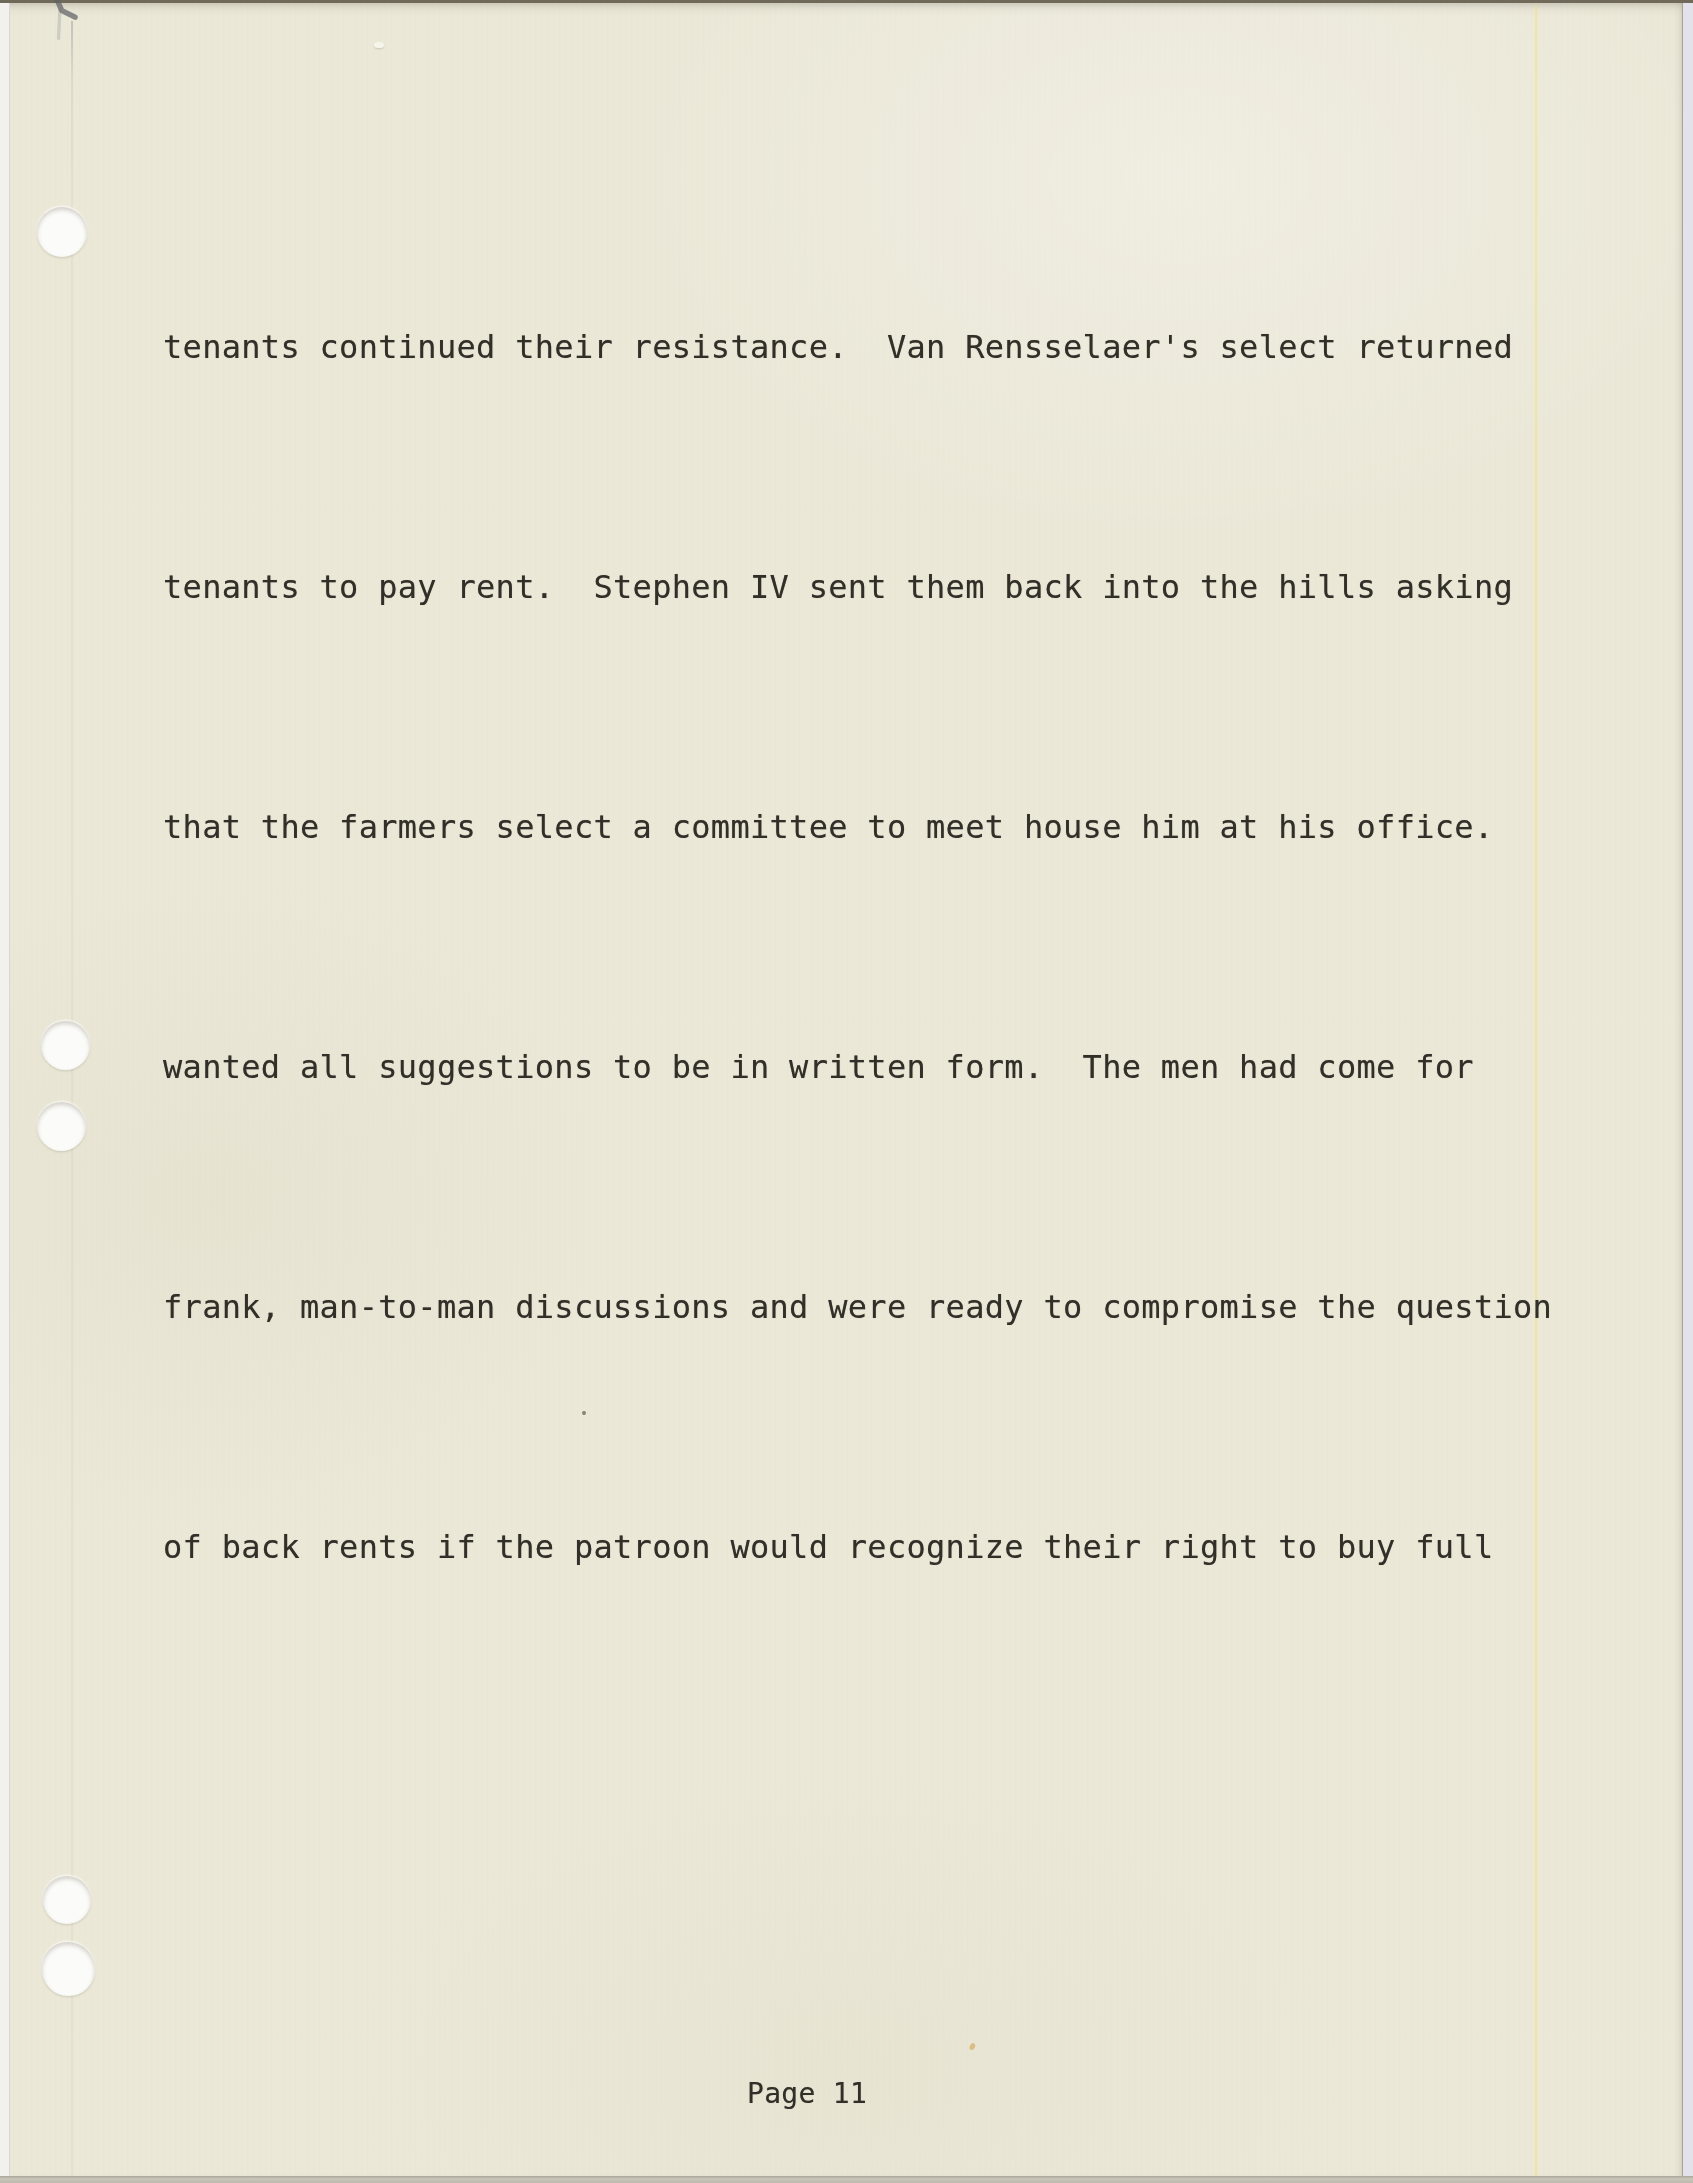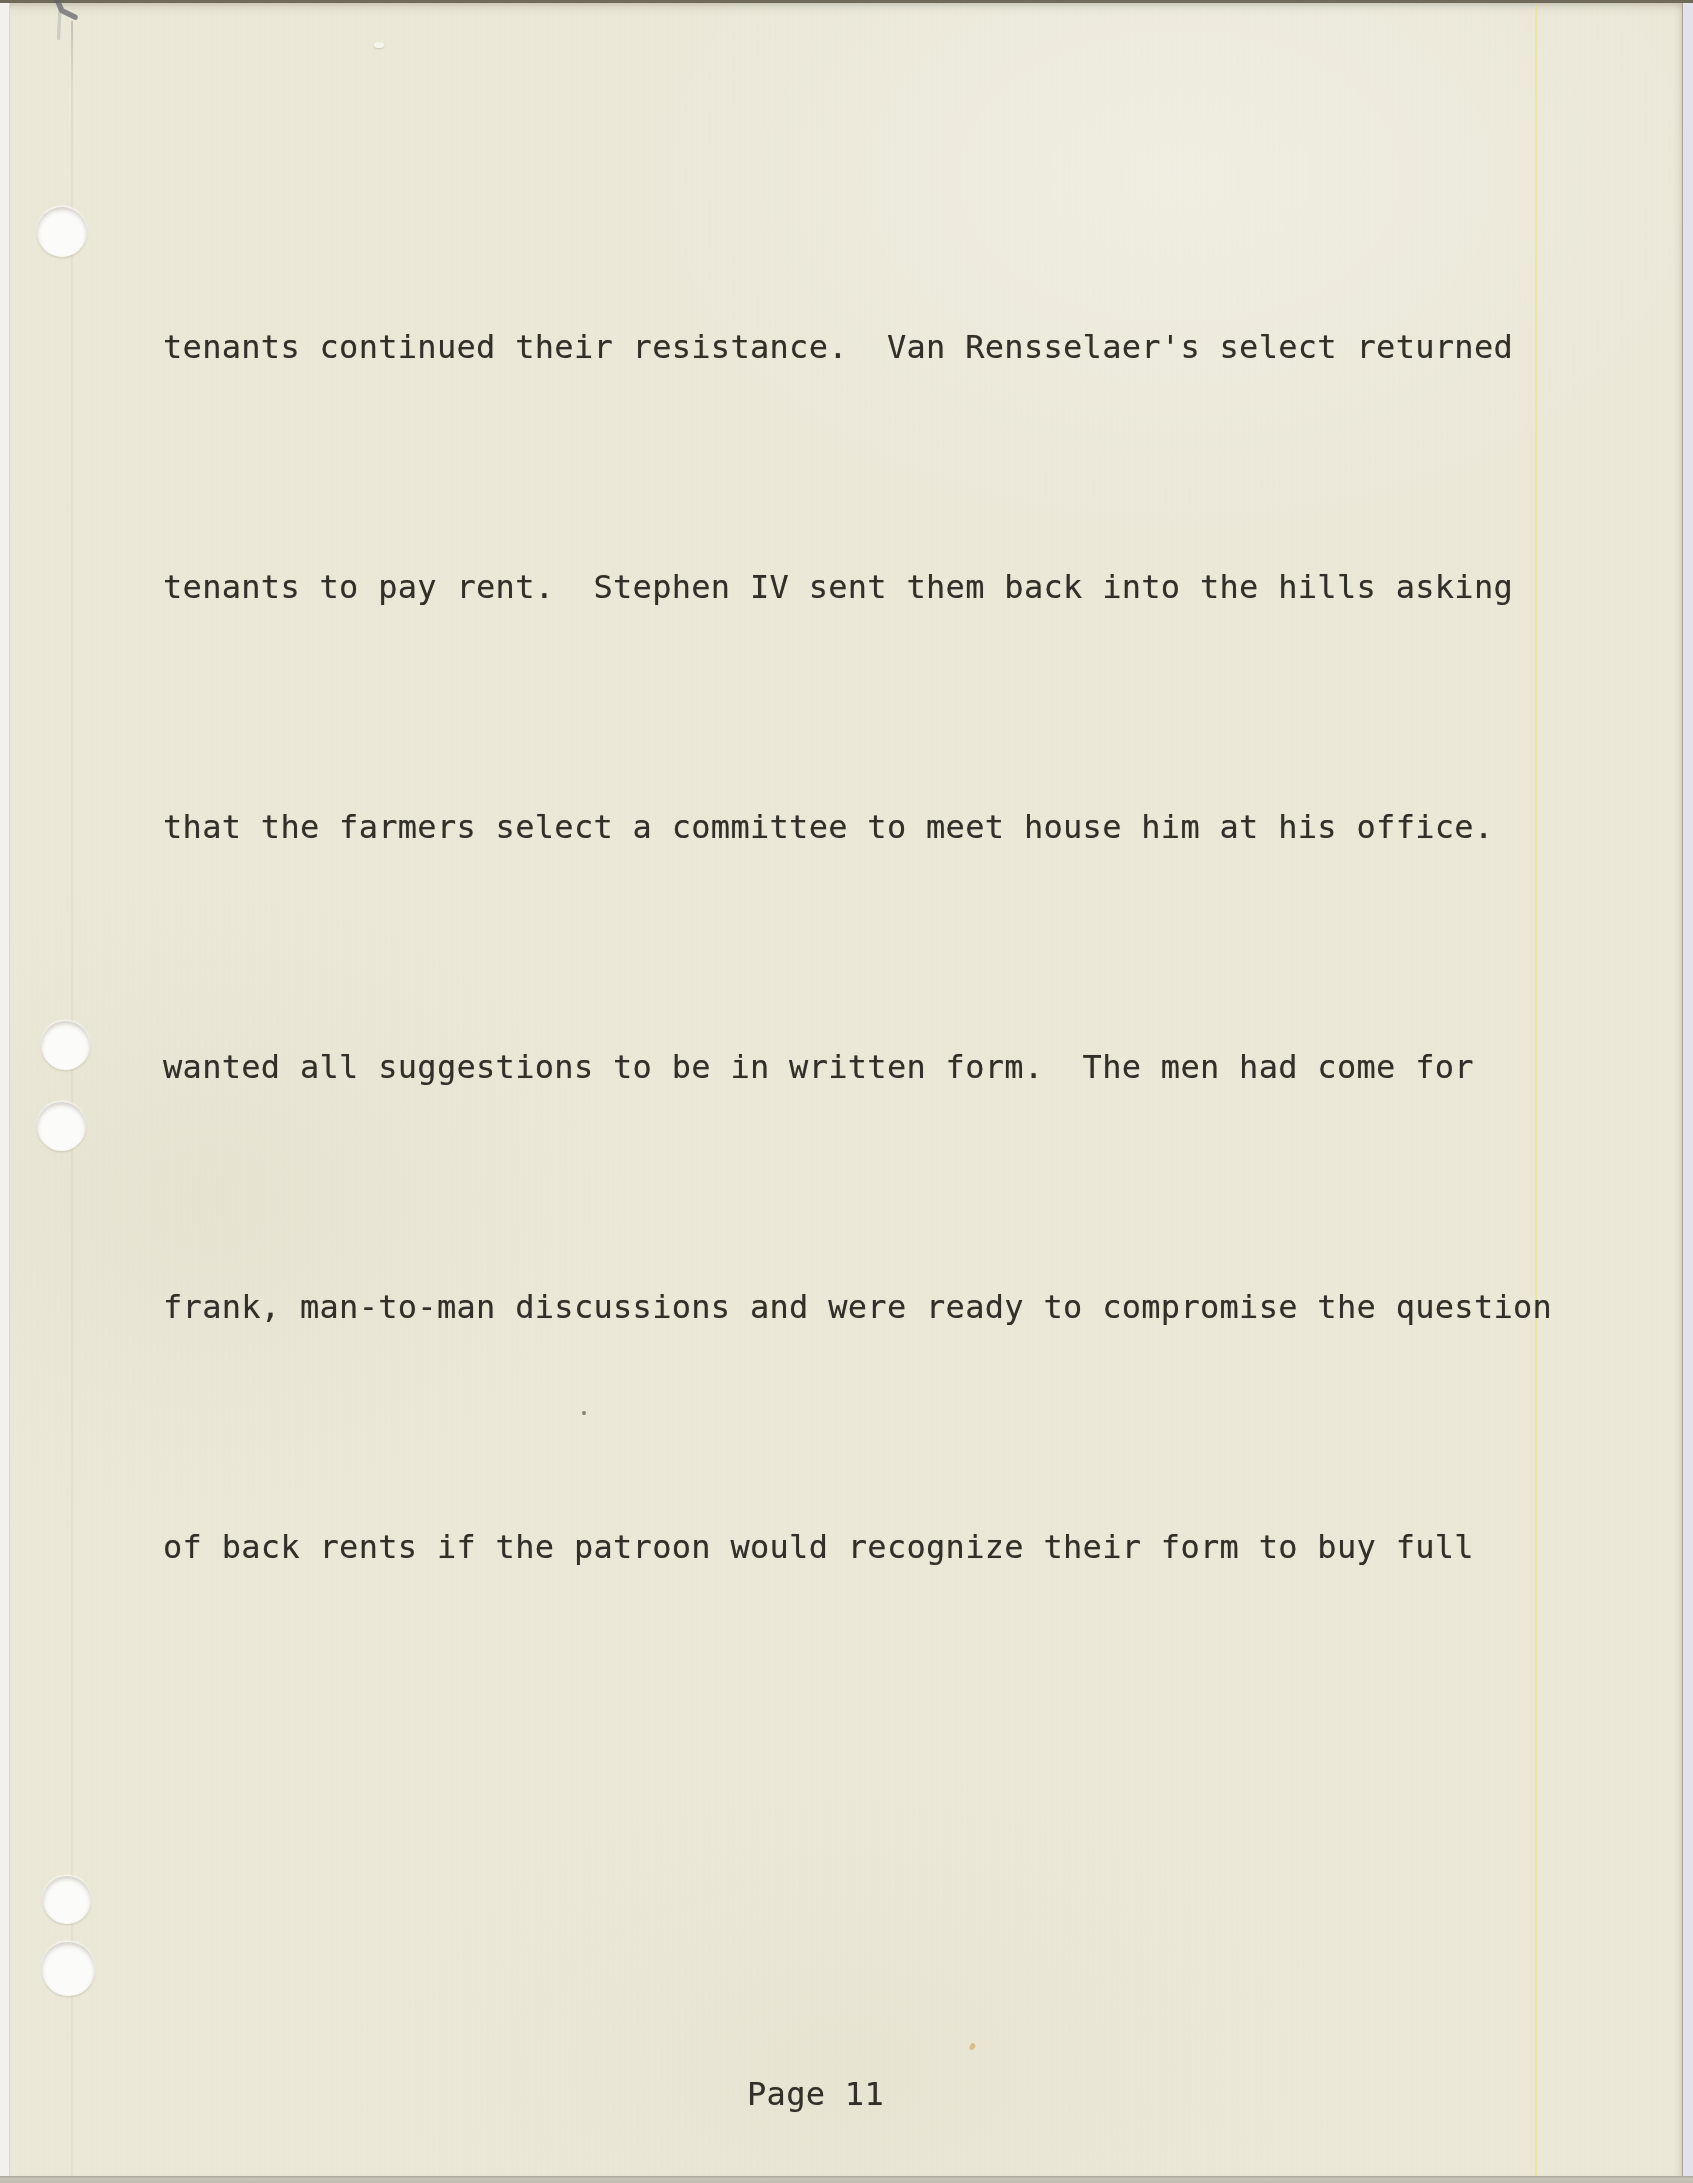--- a/index.html
+++ b/index.html
@@ -47,21 +47,21 @@
   .hole.h5{left:42px;top:1942px;width:53px;height:54px;border-radius:48% 52% 50% 50%;}
   .pencil-mark{position:absolute;left:40px;top:0px;z-index:7;}
   .text-block{
     position:absolute;left:163px;top:147px;width:1434px;z-index:3;
     font-size:32px;line-height:80px;letter-spacing:0.3px;
     color:#312f28;white-space:pre;
     text-shadow:0 0 0.7px rgba(49,47,40,0.45);
   }
   .page-footer{
     position:absolute;left:747px;top:2054px;z-index:3;
-    font-size:32px;line-height:80px;letter-spacing:0.3px;
+    font-size:28px;line-height:80px;letter-spacing:0.3px;
     color:#312f28;white-space:pre;
     text-shadow:0 0 0.7px rgba(49,47,40,0.45);
   }
   .speck-ink{position:absolute;left:575px;top:1408px;width:3.3px;height:4px;border-radius:50%;background:rgba(60,55,45,0.55);z-index:3;}
   .speck-fiber{position:absolute;left:963px;top:2040px;width:4.6px;height:6.6px;border-radius:50%;background:rgba(205,140,40,0.45);transform:rotate(30deg);z-index:3;}
   .speck-dimple{position:absolute;left:367px;top:39px;width:9.3px;height:6.6px;border-radius:50%;background:rgba(255,255,252,0.55);box-shadow:0 1.3px 1.3px rgba(140,130,100,0.25);z-index:3;}
 </style>
 </head>
 <body>
 
@@ -87,21 +87,21 @@
 <div class="hole h3"></div>
 <div class="hole h4"></div>
 <div class="hole h5"></div>
 
 <div class="text-block">
   <div>tenants continued their resistance.  Van Rensselaer's select returned</div>
   <div>tenants to pay rent.  Stephen IV sent them back into the hills asking</div>
   <div>that the farmers select a committee to meet house him at his office.</div>
   <div>wanted all suggestions to be in written form.  The men had come for</div>
   <div>frank, man-to-man discussions and were ready to compromise the question</div>
-  <div>of back rents if the patroon would recognize their form to buy full</div>
+  <div>of back rents if the patroon would recognize their right to buy full</div>
   
   
   
   
   
   
   
   
   
   

